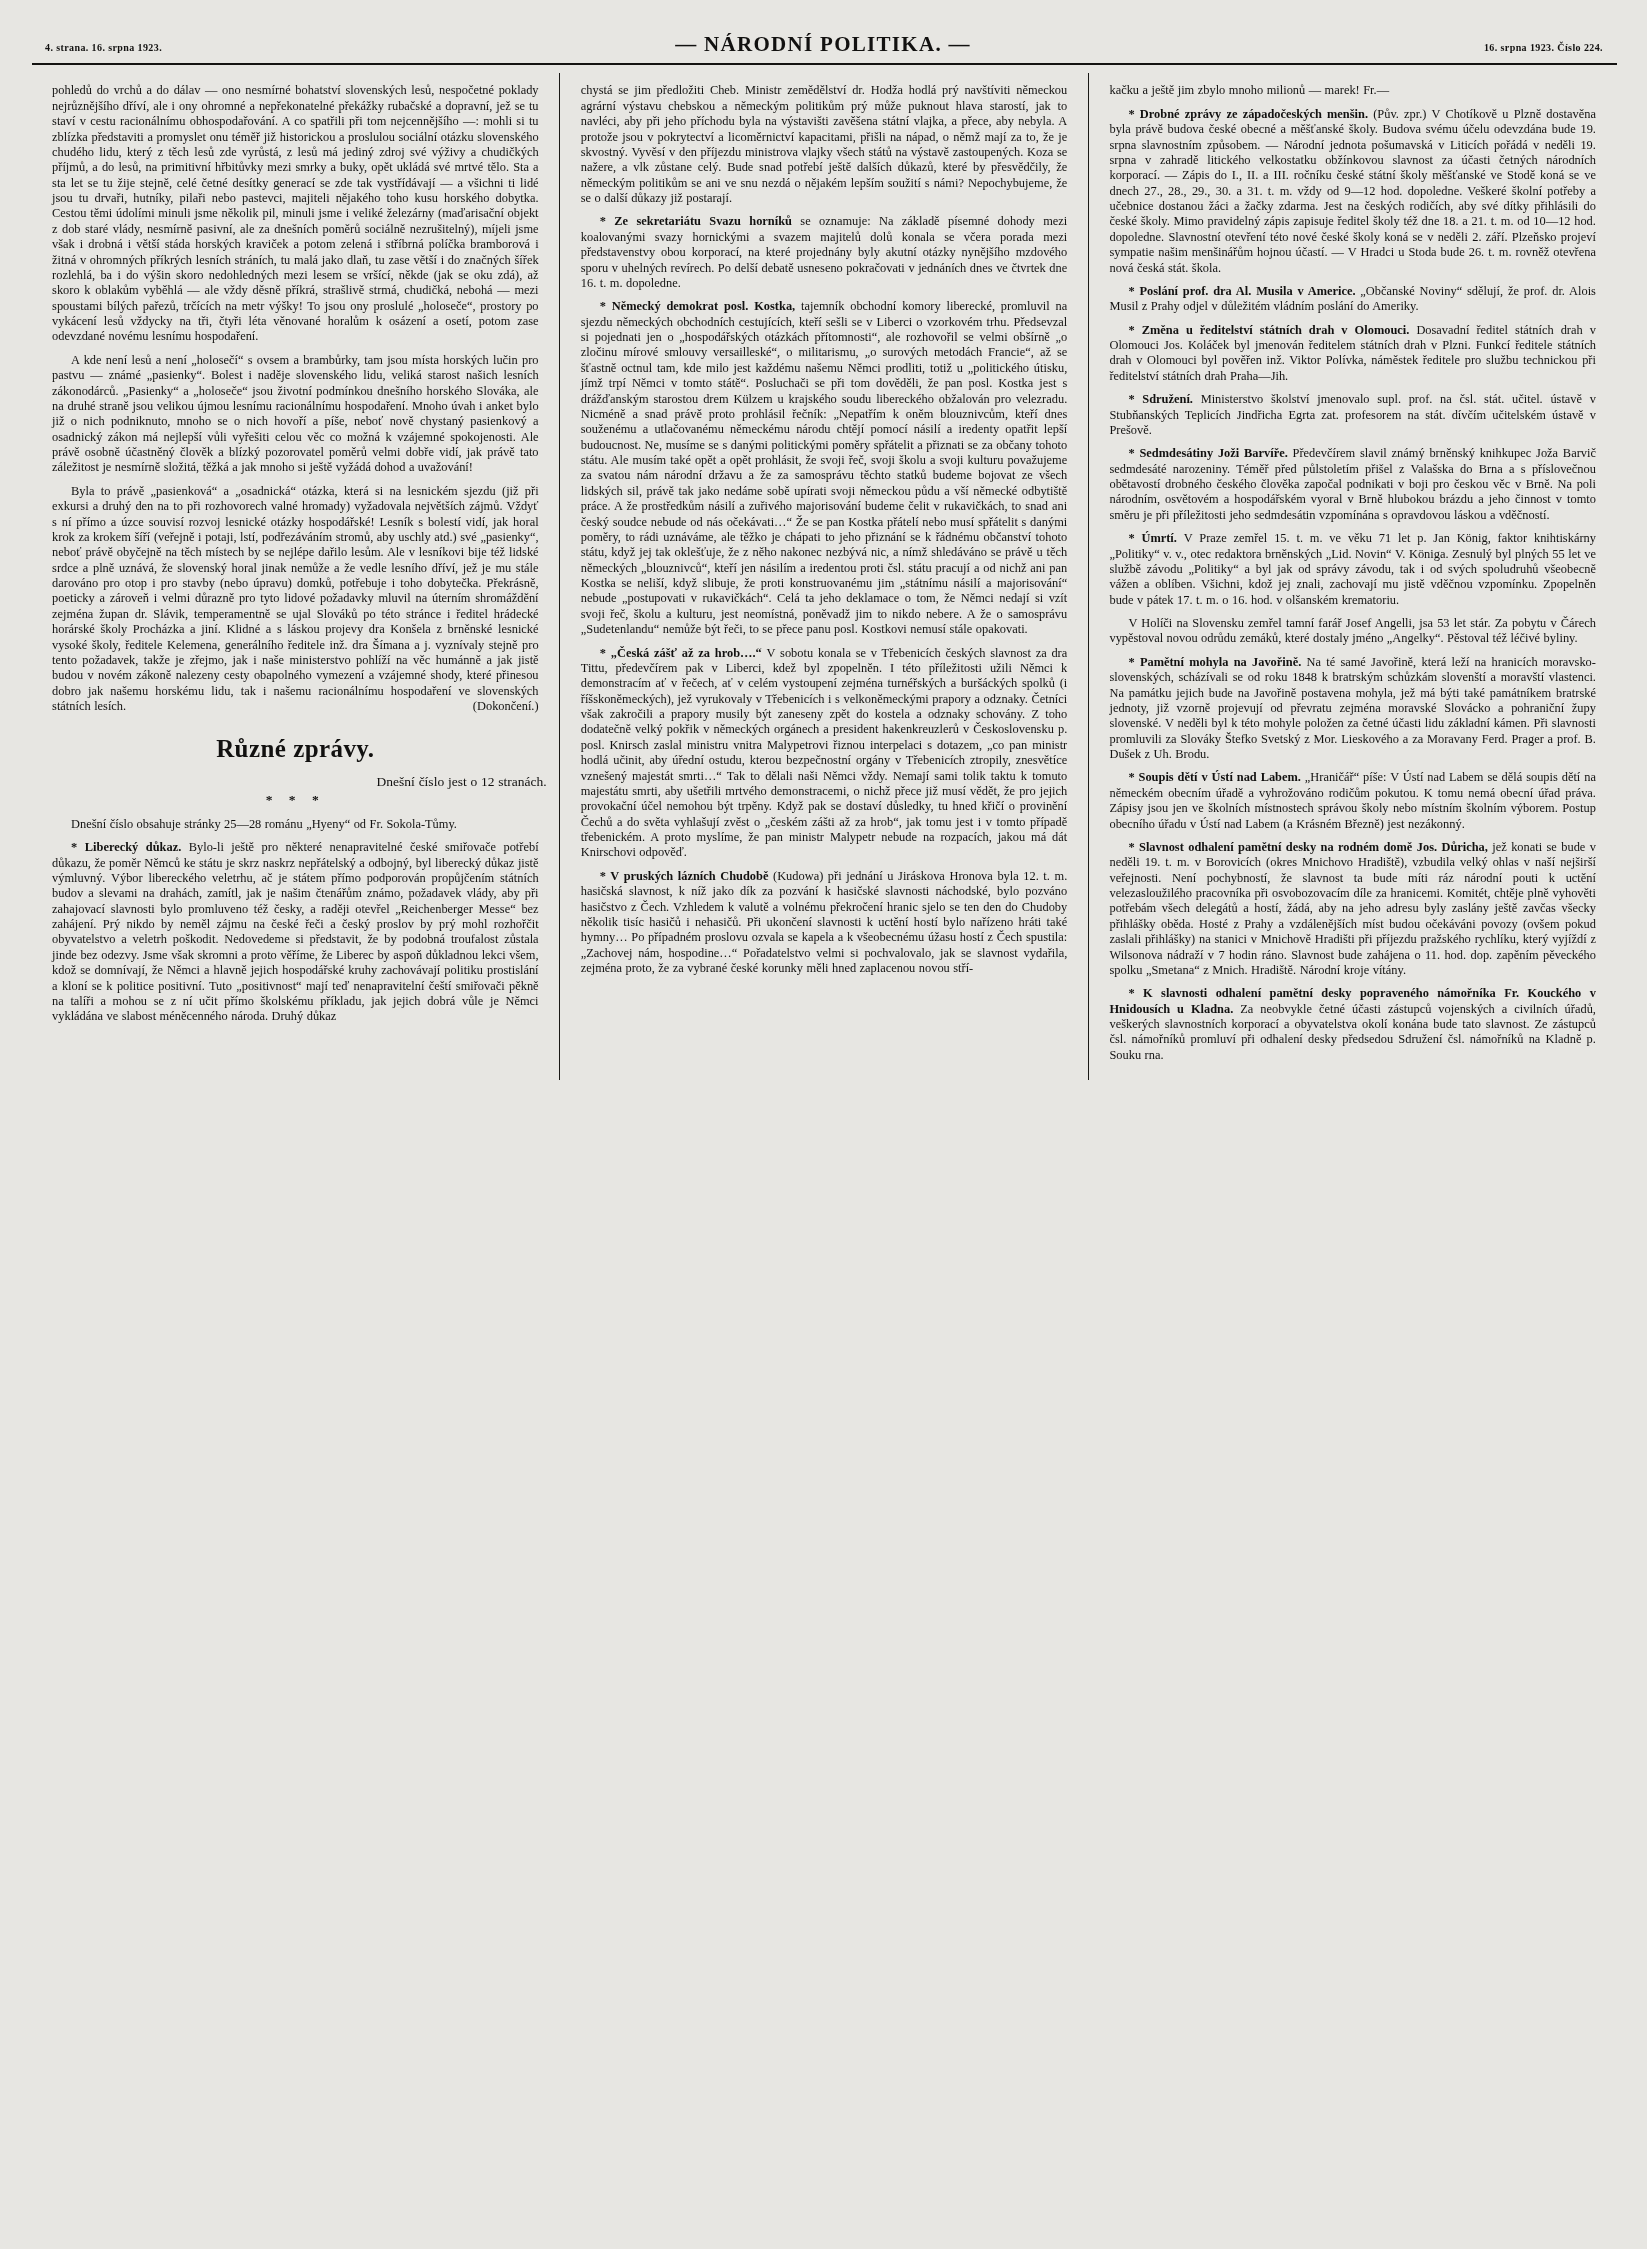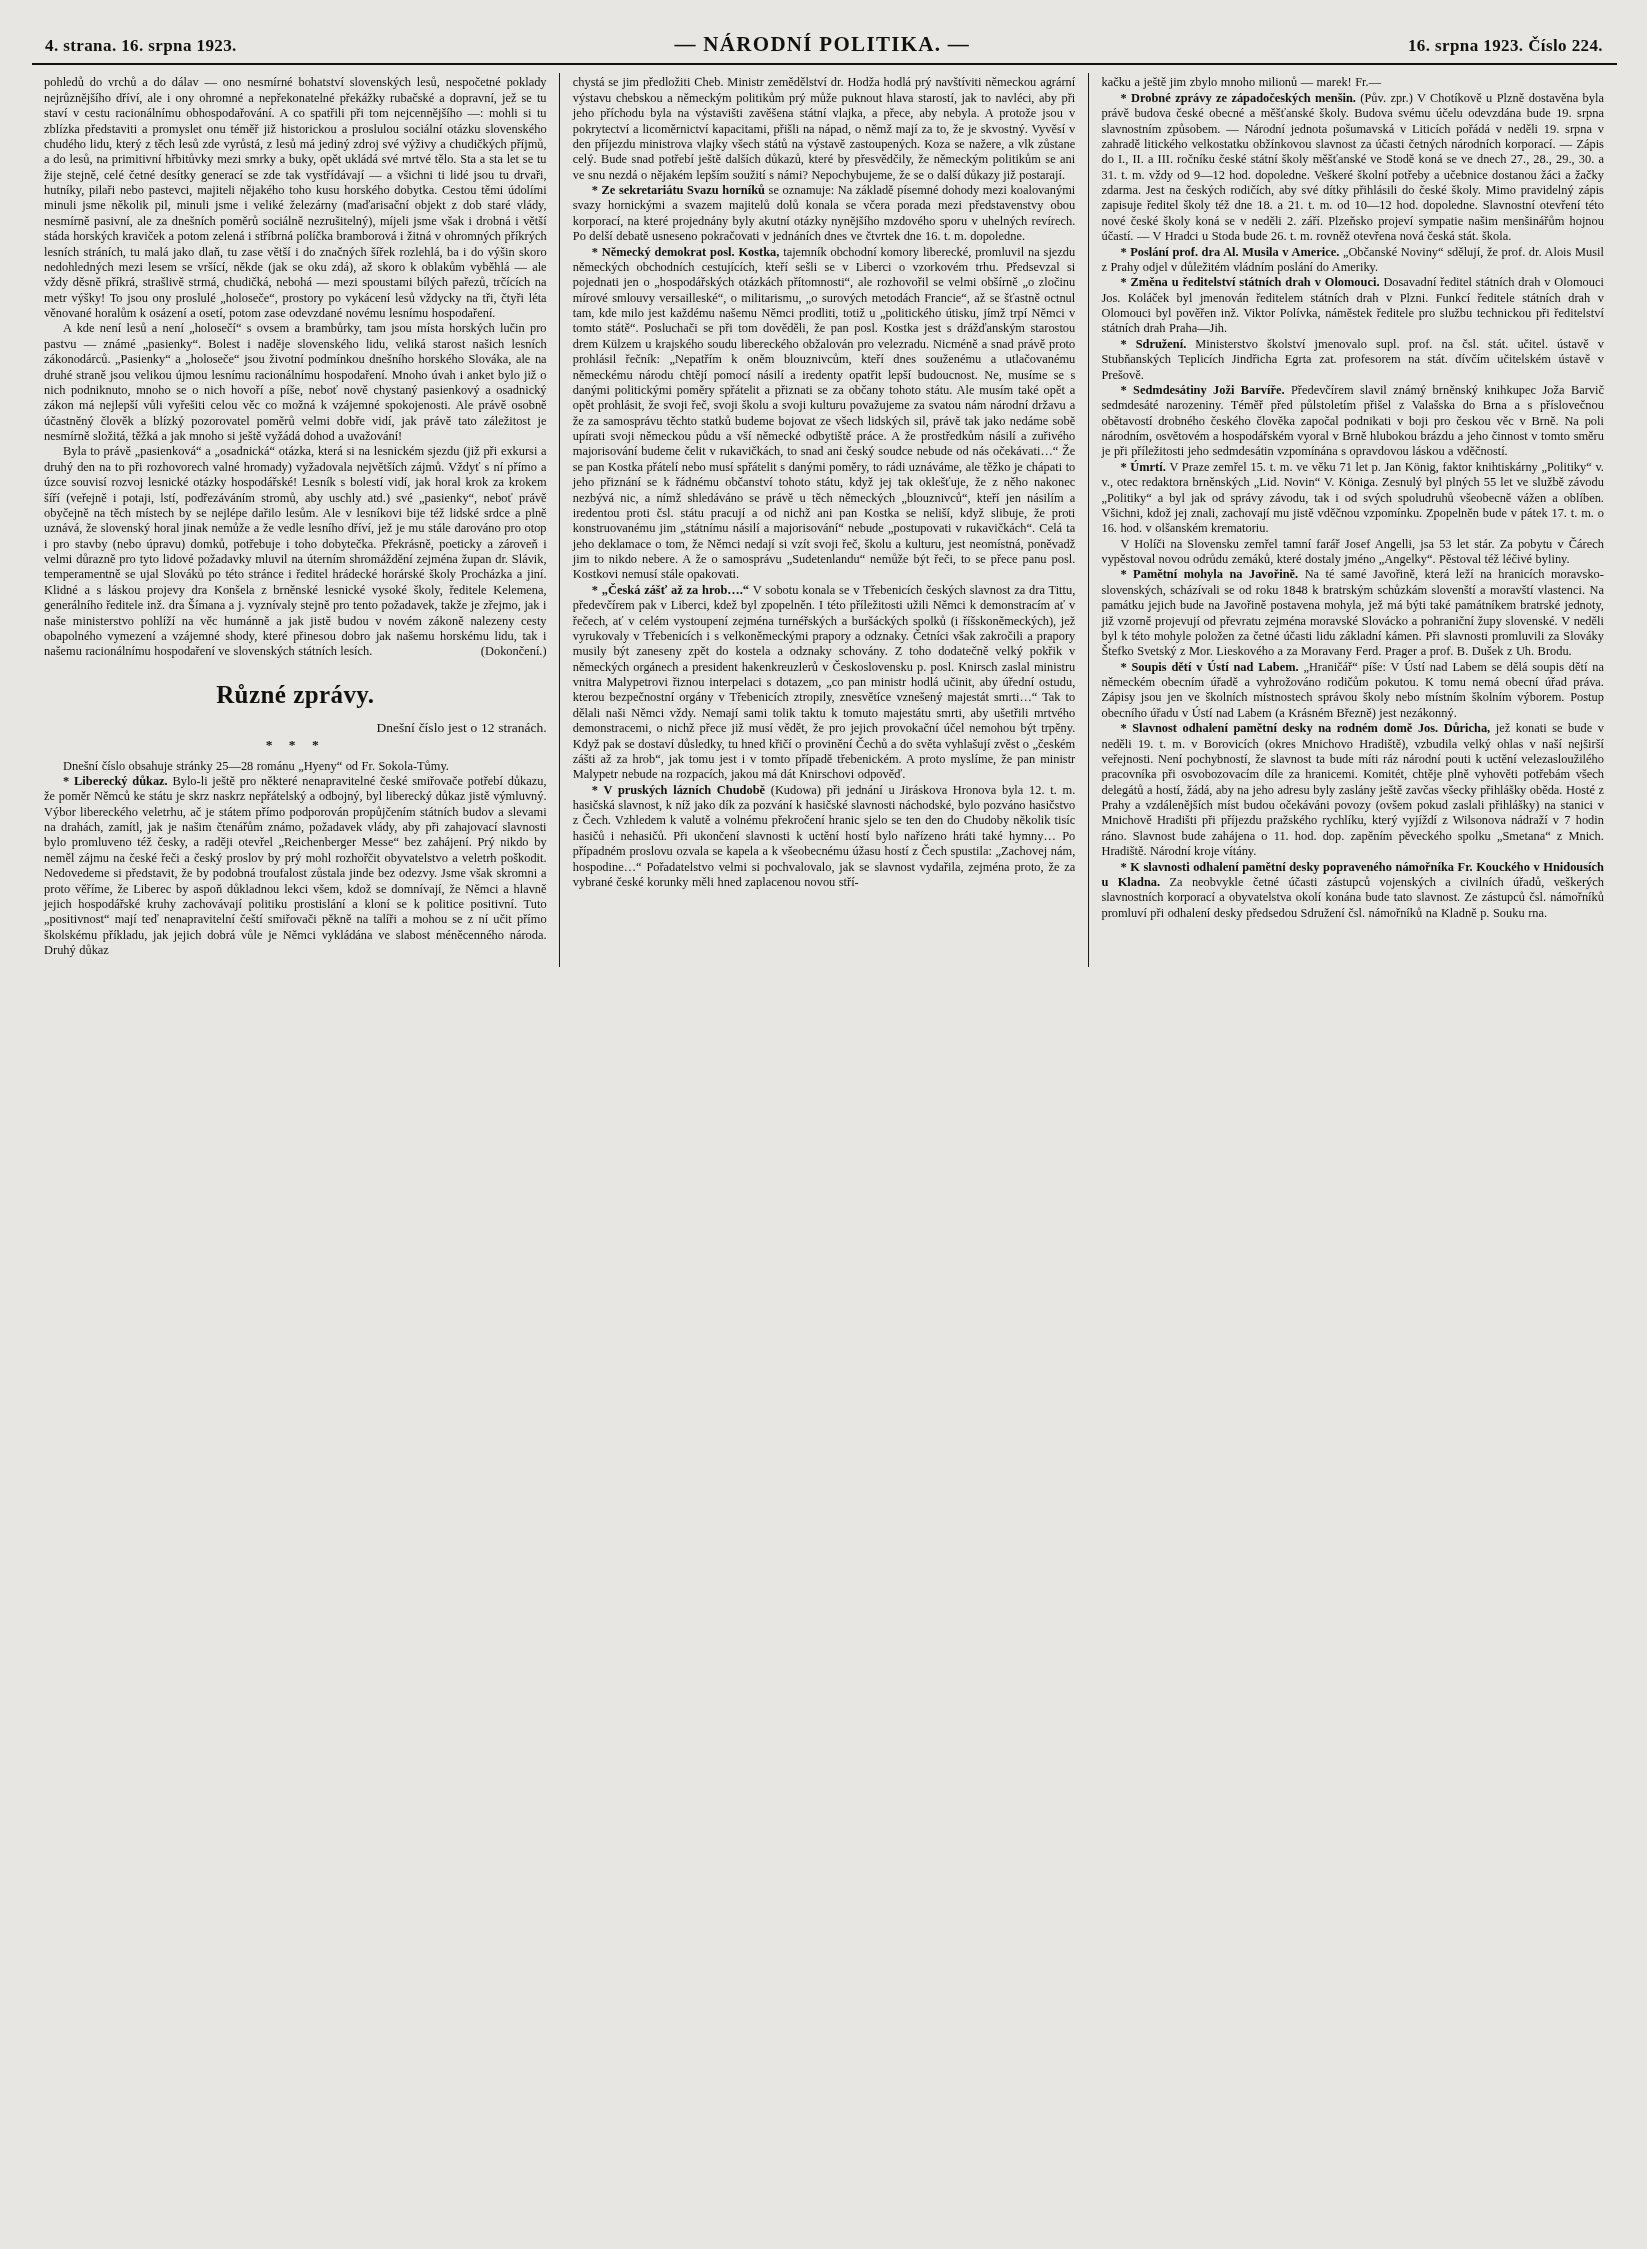--- a/index.html
+++ b/index.html
@@ -21,21 +21,21 @@
   }
   
   .masthead{
     display:flex;
     align-items:baseline;
     justify-content:space-between;
     padding:4.5px 13.5px 6.3px 13.5px;
     border-bottom:2.2px solid #141311;
   }
   .masthead .side{
-    font-size:17px;
+    font-size:10px;
     font-weight:bold;
     letter-spacing:0.4px;
     white-space:nowrap;
   }
   .masthead .center{
     font-size:21px;
     font-weight:bold;
     letter-spacing:1.3px;
     white-space:nowrap;
   }
@@ -50,21 +50,21 @@
     box-sizing:border-box;
     text-align:justify;
     font-size:12.4px;
     line-height:1.24;
     word-spacing:0.4px;
   }
   .col + .col{
     border-left:1.3px solid #1a1916;
   }
   p.para{
-    margin:0;
+    margin:8px;
     text-indent:19px;
   }
   p.para.noindent{
     text-indent:0;
   }
   .lead{
     font-weight:bold;
   }
   .tail{
     display:inline-block;

